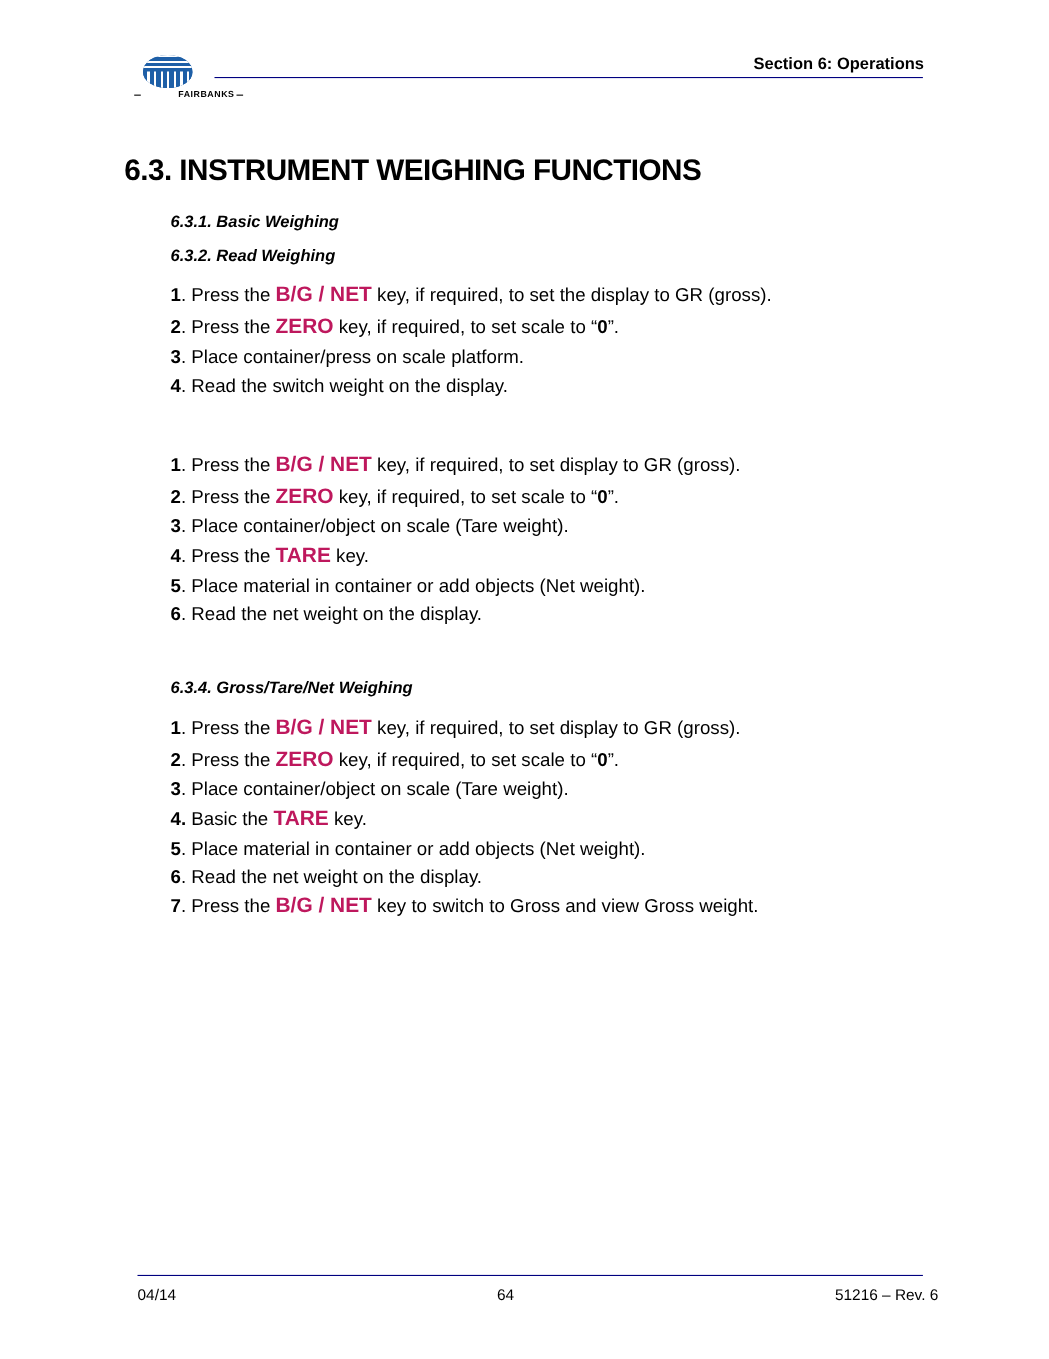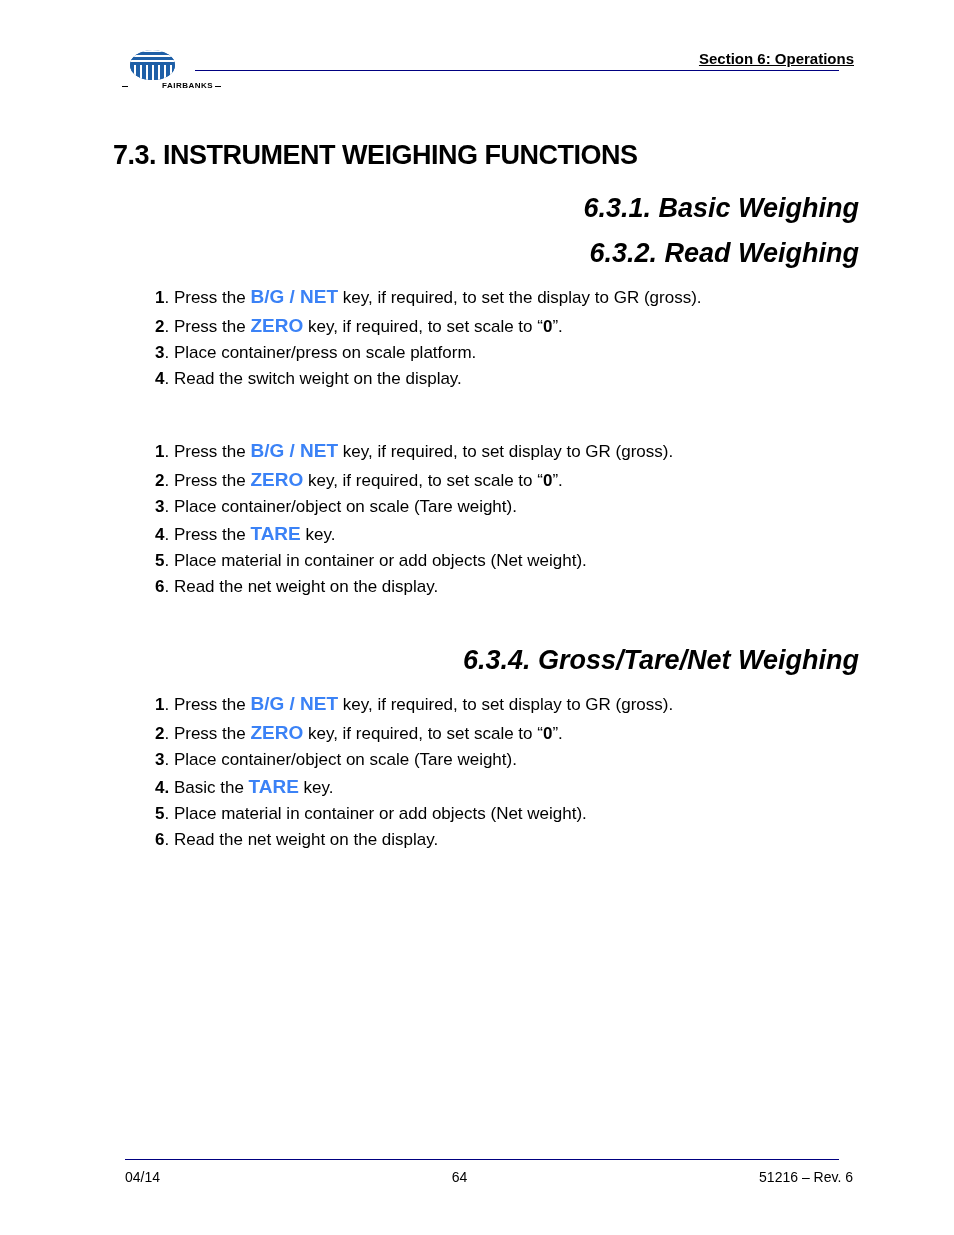--- a/index.html
+++ b/index.html
@@ -17,25 +17,24 @@
     .header-line {
       position: absolute;
       top: 70px;
       left: 195px;
       right: 115px;
       border-bottom: 1.5px solid #000080;
     }
     .section-label {
       position: absolute;
       top: 50px;
-      right: 100px;
+      right: 114px;
       font-family: 'Arial Black', Arial, sans-serif;
       font-weight: 900;
       font-size: 15px;
-      text-decoration: underline;
     }
     .logo {
       position: absolute;
       top: 50px;
       left: 130px;
     }
     .logo-globe {
       width: 45px;
       height: 30px;
       background: #1e5fa7;
@@ -82,42 +81,41 @@
       font-family: 'Arial Black', 'Impact', sans-serif;
       font-weight: 900;
       font-size: 27px;
       font-stretch: condensed;
       letter-spacing: -0.5px;
       margin-bottom: 22px;
       margin-left: -12px;
     }
     .h2 {
       font-family: Arial, sans-serif;
-      font-size: 27px;
+      font-size: 15px;
       font-weight: bold;
       font-style: italic;
       margin-left: 30px;
       margin-bottom: 14px;
-      text-align: right;
     }
     .para {
       font-size: 17px;
       line-height: 1.35;
       margin-bottom: 60px;
     }
     .list {
       font-size: 17px;
       line-height: 1.5;
       margin-left: 30px;
       margin-bottom: 46px;
     }
     .list-item { margin-bottom: 0; }
     .num { font-weight: bold; }
     .key {
-      color: #3b82f6;
+      color: #be185d;
       font-weight: bold;
       font-size: 19px;
     }
     .bold { font-weight: bold; }
     .footer-line {
       position: absolute;
       bottom: 75px;
       left: 125px;
       right: 115px;
       border-bottom: 1.5px solid #000080;
@@ -137,21 +135,21 @@
 
 <div class="header-line"></div>
 <div class="section-label">Section 6: Operations</div>
 <div class="logo">
   <div class="logo-globe"></div>
   <div class="logo-text">FAIRBANKS</div>
 </div>
 
 <div class="page">
   <div class="content">
-    <div class="h1">7.3.  INSTRUMENT WEIGHING FUNCTIONS</div>
+    <div class="h1">6.3.  INSTRUMENT WEIGHING FUNCTIONS</div>
 
     <div class="h2">6.3.1.  Basic Weighing</div>
 
     <div class="h2">6.3.2.  Read Weighing</div>
     <div class="list">
       <div class="list-item"><span class="num">1</span><span>. Press the </span><span class="key">B/G / NET</span><span> key, if required, to set the display to GR (gross).</span></div>
       <div class="list-item"><span class="num">2</span><span>. Press the </span><span class="key">ZERO</span><span> key, if required, to set scale to “</span><span class="bold">0</span><span>”.</span></div>
       <div class="list-item"><span class="num">3</span><span>. Place container/press on scale platform.</span></div>
       <div class="list-item"><span class="num">4</span><span>. Read the switch weight on the display.</span></div>
     </div>
@@ -166,20 +164,21 @@
     </div>
 
     <div class="h2">6.3.4.  Gross/Tare/Net Weighing</div>
     <div class="list">
       <div class="list-item"><span class="num">1</span><span>. Press the </span><span class="key">B/G / NET</span><span> key, if required, to set display to GR (gross).</span></div>
       <div class="list-item"><span class="num">2</span><span>. Press the </span><span class="key">ZERO</span><span> key, if required, to set scale to “</span><span class="bold">0</span><span>”.</span></div>
       <div class="list-item"><span class="num">3</span><span>. Place container/object on scale (Tare weight).</span></div>
       <div class="list-item"><span class="num">4.</span><span> Basic the </span><span class="key">TARE</span><span> key.</span></div>
       <div class="list-item"><span class="num">5</span><span>. Place material in container or add objects (Net weight).</span></div>
       <div class="list-item"><span class="num">6</span><span>. Read the net weight on the display.</span></div>
+      <div class="list-item"><span class="num">7</span><span>. Press the </span><span class="key">B/G / NET</span><span> key to switch to Gross and view Gross weight.</span></div>
     </div>
   </div>
 </div>
 
 <div class="footer-line"></div>
 <div class="footer">
   <span>04/14</span>
   <span>64</span>
   <span>51216 – Rev. 6</span>
 </div>

